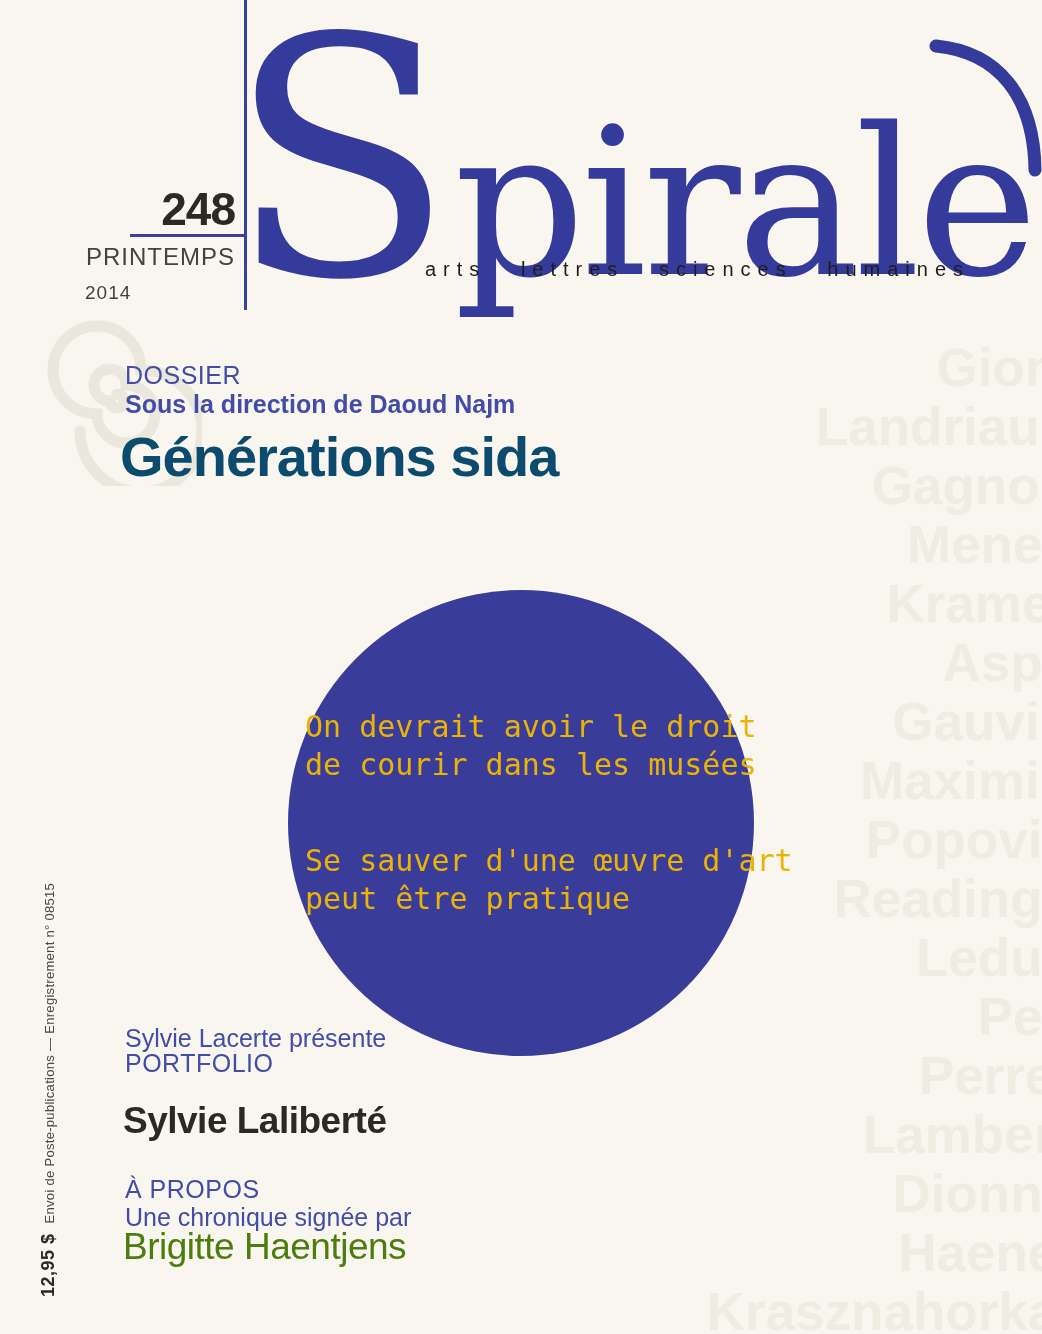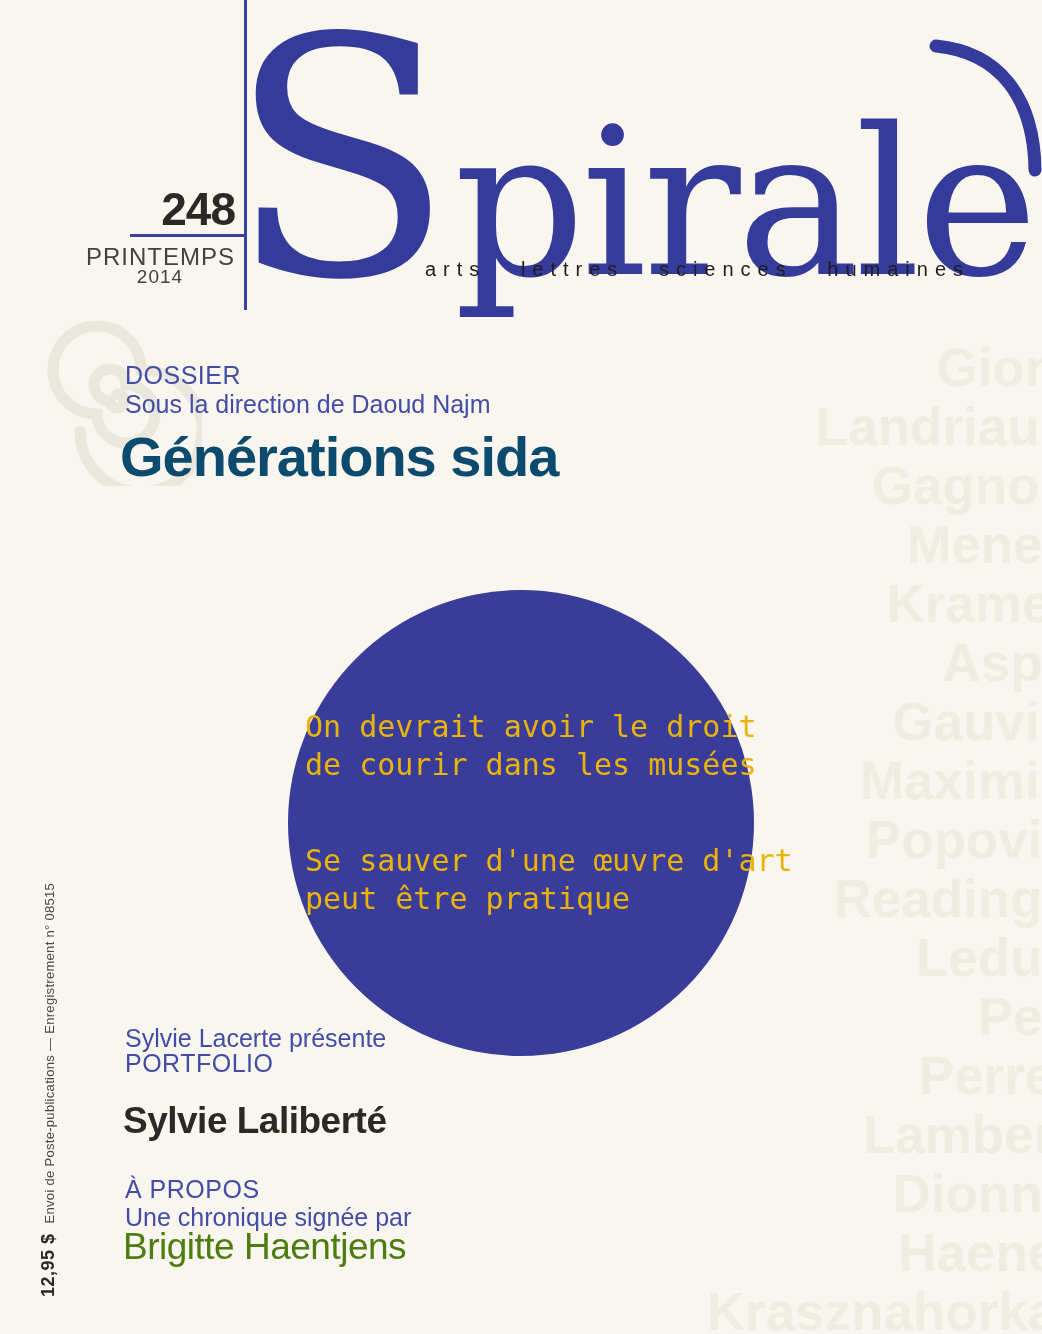--- a/index.html
+++ b/index.html
@@ -15,37 +15,37 @@
   
   .spiral-svg{position:absolute;left:32px;top:316px;z-index:1;}
 
   
   .vline{position:absolute;left:244px;top:0;width:3px;height:310px;background:#3b3f9e;z-index:3;}
   .issue-block{position:absolute;left:85px;top:186px;width:150px;text-align:right;z-index:4;}
   .issue-number{font-size:46px;font-weight:bold;letter-spacing:-1px;color:#2b2826;line-height:46px;}
   .hline{position:absolute;left:130px;top:234px;width:115px;height:3px;background:#3b3f9e;z-index:4;}
   .season{position:absolute;left:85px;top:243px;width:150px;text-align:right;
     font-size:24px;letter-spacing:1px;color:#45423d;z-index:4;}
-  .year{position:absolute;left:85px;top:266px;width:150px;text-align:center;
+  .year{position:absolute;left:85px;top:282px;width:150px;text-align:left;
     font-size:19px;letter-spacing:1px;color:#45423d;z-index:4;}
 
   .wordmark{position:absolute;left:228px;top:-5px;z-index:2;white-space:nowrap;
     font-family:"DejaVu Serif",serif;color:#353b9b;line-height:1;}
   .wordmark .s-cap{font-size:330px;}
   .wordmark .rest{font-size:205px;letter-spacing:-4px;}
   .swash-svg{position:absolute;left:0;top:0;z-index:2;pointer-events:none;}
 
   .tagline{position:absolute;left:425px;top:258px;z-index:4;
     font-size:20px;font-weight:normal;color:#1f1d1b;
     letter-spacing:7px;word-spacing:22px;white-space:nowrap;}
 
   
   .label-blue{position:absolute;left:125px;color:#434ca6;font-size:25px;z-index:4;}
   .dossier-label{top:361px;letter-spacing:0.5px;}
-  .dossier-byline{top:390px;}
+  .dossier-byline{top:390px;font-weight:bold;}
   .dossier-title{position:absolute;left:120px;top:424px;z-index:4;
     font-size:56px;font-weight:bold;letter-spacing:-1px;color:#0c4a6e;line-height:66px;}
 
   
   .circle{position:absolute;left:288px;top:590px;width:466px;height:466px;
     border-radius:50%;background:#3a3c99;z-index:2;}
   .quote{position:absolute;left:17px;color:#eab308;
     font-family:"DejaVu Sans Mono","Liberation Mono",monospace;
     font-size:30px;line-height:38px;white-space:nowrap;}
   .quote-1{top:118px;}

